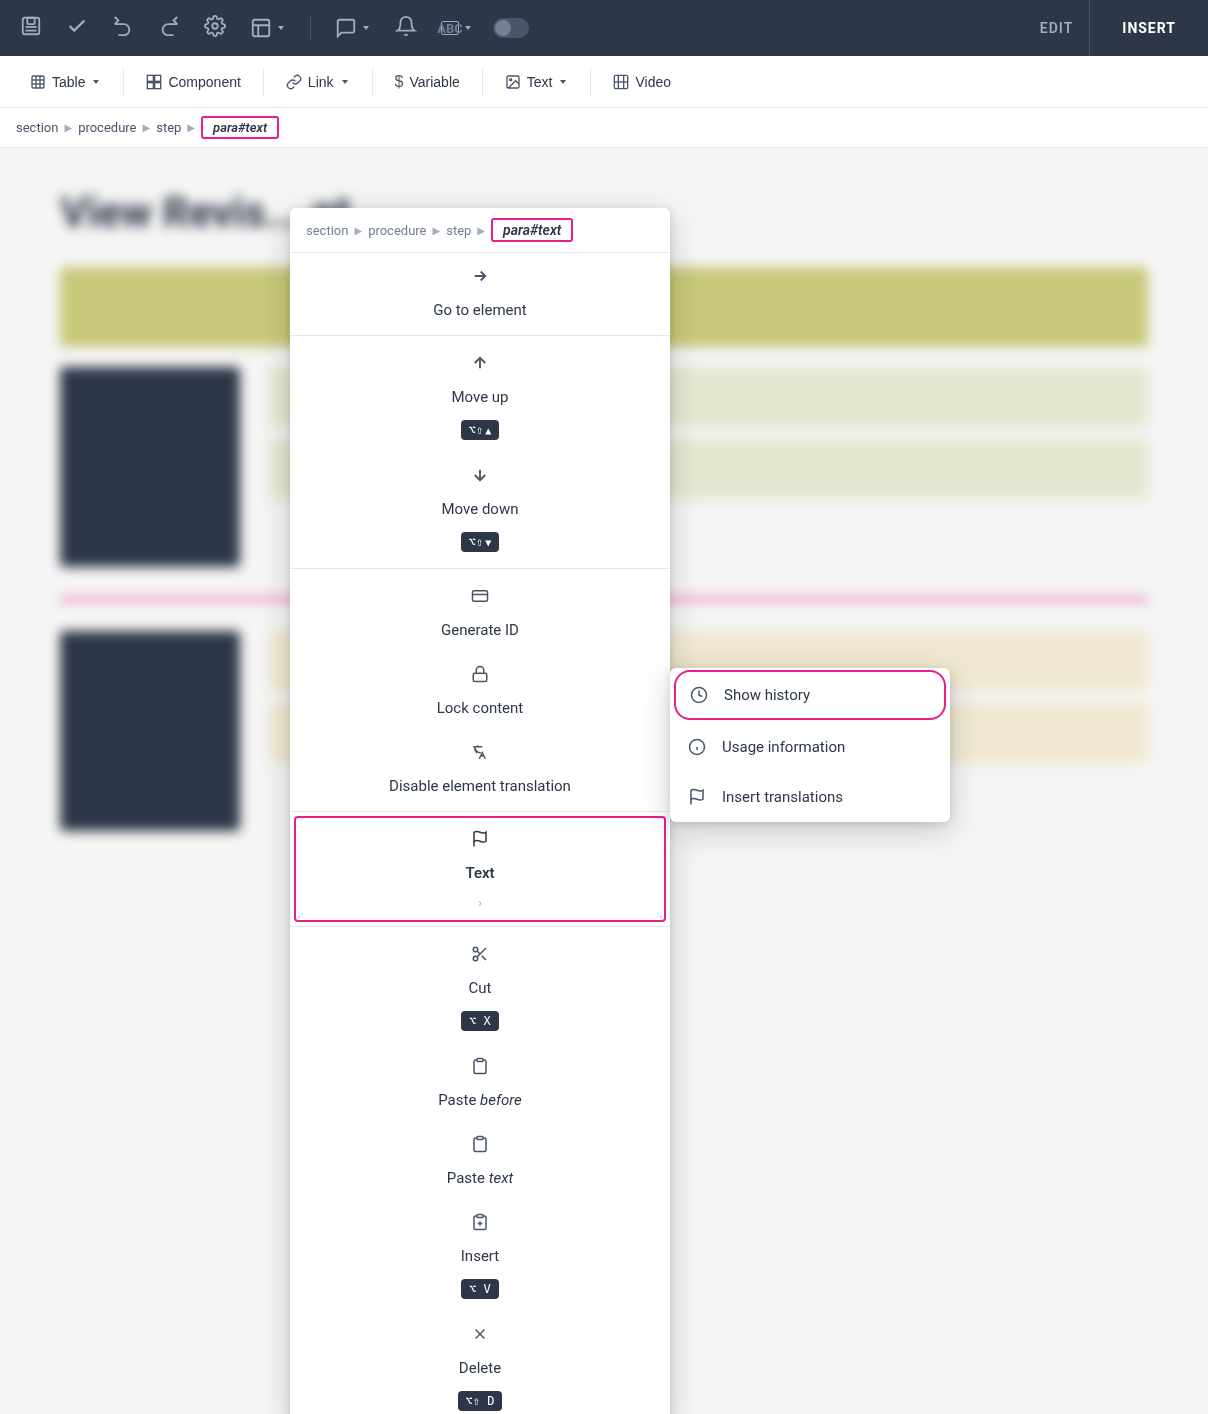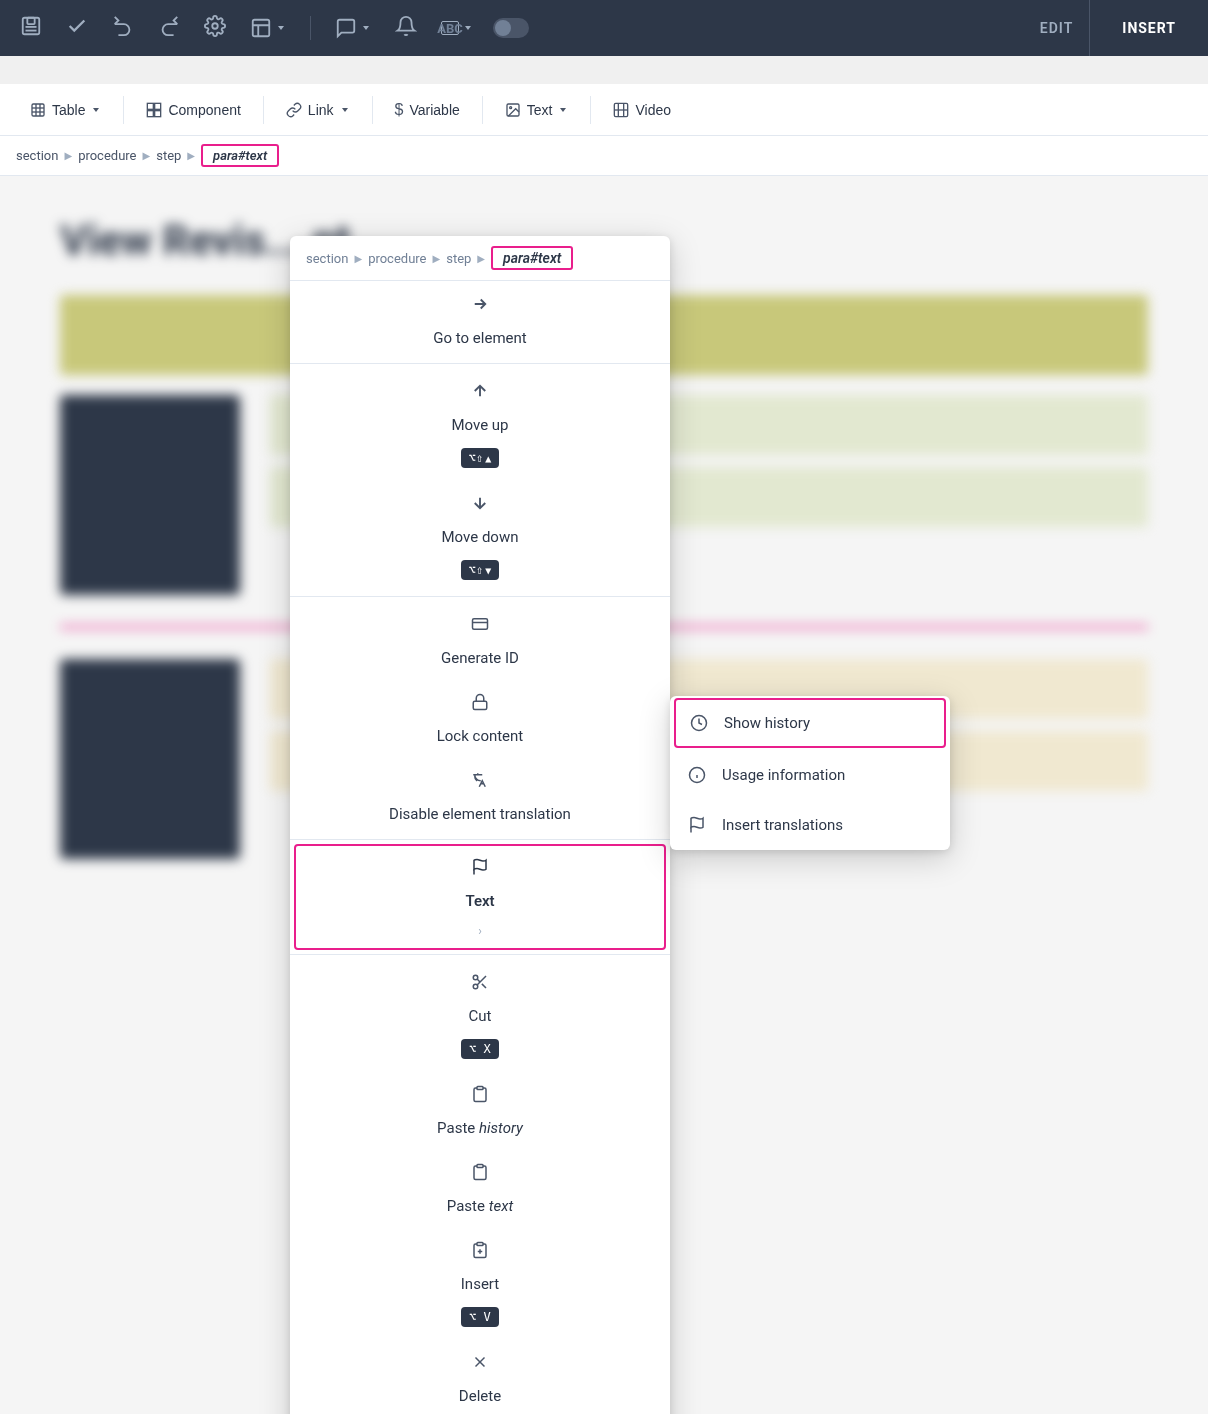--- a/index.html
+++ b/index.html
@@ -65,21 +65,20 @@
 
     
     .secondary-toolbar {
       background: white;
       height: 52px;
       display: flex;
       align-items: center;
       padding: 0 16px;
       gap: 4px;
       border-bottom: 1px solid #e2e8f0;
-      margin-top: 28px;
     }
     .sec-btn {
       display: flex;
       align-items: center;
       gap: 6px;
       padding: 8px 14px;
       font-size: 14px;
       color: #2d3748;
       cursor: pointer;
       border-radius: 4px;
@@ -254,21 +253,21 @@
       display: flex;
       align-items: center;
       padding: 14px 16px;
       cursor: pointer;
       gap: 14px;
       font-size: 15px;
       color: #2d3748;
     }
     .submenu-item-highlighted {
       border: 2.5px solid #e91e8c;
-      border-radius: 4px;
+      border-radius: 16px;
       margin: 2px 4px;
       padding: 12px 12px;
     }
     .submenu-item-icon {
       width: 22px;
       height: 22px;
       display: flex;
       align-items: center;
       justify-content: center;
       color: #4a5568;
@@ -580,21 +579,21 @@
       </div>
     </div>
 
     <div class="cm-item">
       <span class="cm-item-icon">
         <svg width="18" height="18" viewBox="0 0 24 24" fill="none" stroke="#4a5568" stroke-width="2">
             <path d="M16 4h2a2 2 0 0 1 2 2v14a2 2 0 0 1-2 2H6a2 2 0 0 1-2-2V6a2 2 0 0 1 2-2h2"></path>
             <rect x="8" y="2" width="8" height="4" rx="1"></rect>
           </svg>
       </span>
-      <span class="cm-item-label">Paste <em>history</em></span>
+      <span class="cm-item-label">Paste <em>before</em></span>
     </div>
 
     <div class="cm-item">
       <span class="cm-item-icon">
         <svg width="18" height="18" viewBox="0 0 24 24" fill="none" stroke="#4a5568" stroke-width="2">
             <path d="M16 4h2a2 2 0 0 1 2 2v14a2 2 0 0 1-2 2H6a2 2 0 0 1-2-2V6a2 2 0 0 1 2-2h2"></path>
             <rect x="8" y="2" width="8" height="4" rx="1"></rect>
           </svg>
       </span>
       <span class="cm-item-label">Paste <em>text</em></span>

